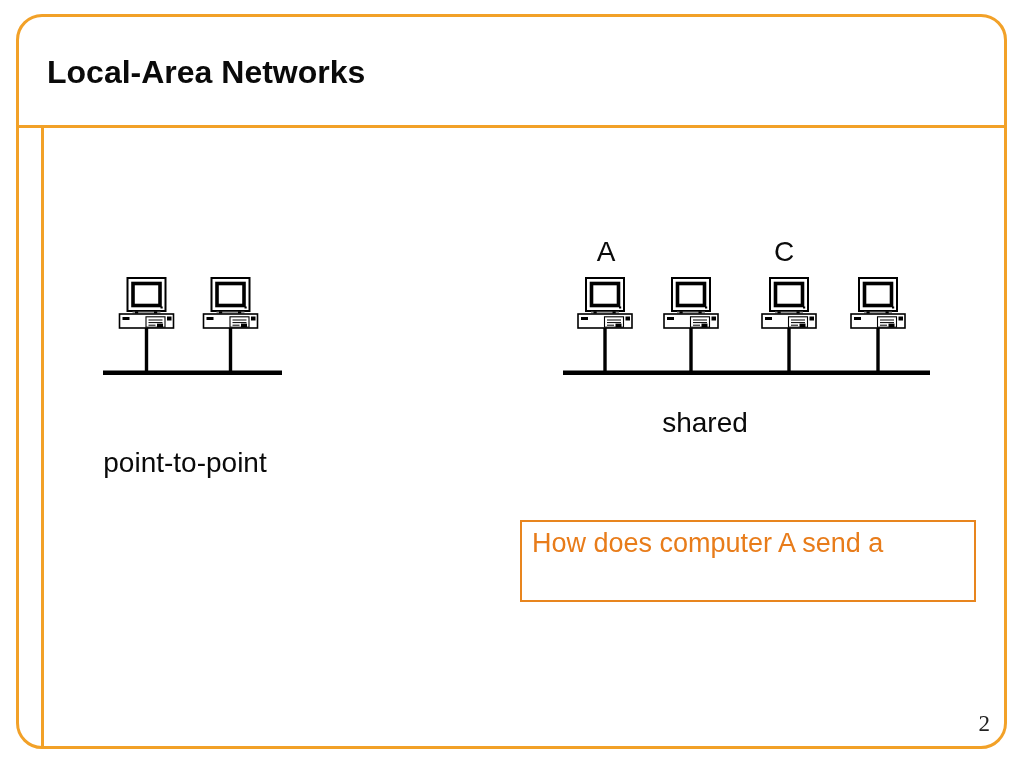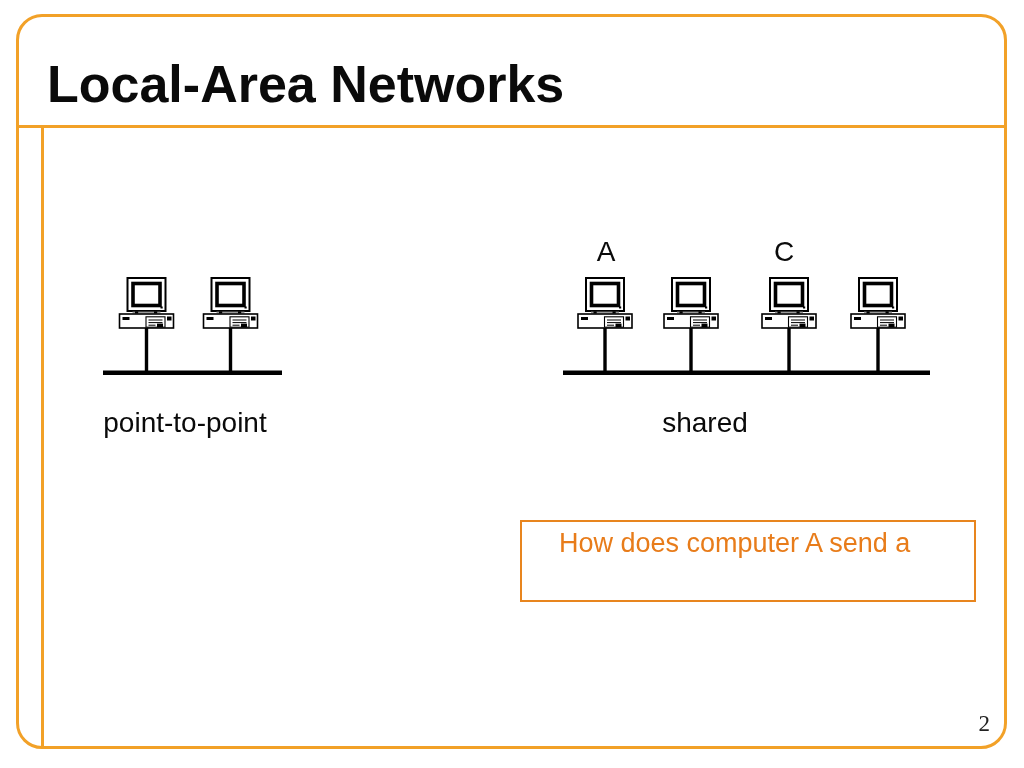--- a/index.html
+++ b/index.html
@@ -8,43 +8,43 @@
     font-family:"Liberation Sans","DejaVu Sans",sans-serif;color:#000;
   }
   .frame{
     position:absolute;left:16px;top:14px;width:991px;height:735px;
     box-sizing:border-box;border:3px solid #F2A128;border-radius:26px;
   }
   .hrule{position:absolute;left:16px;top:125px;width:991px;height:3px;background:#F2A128;}
   .vrule{position:absolute;left:41px;top:125px;width:3px;height:624px;background:#F2A128;}
   .title{
     position:absolute;left:47px;top:53px;margin:0;
-    font-size:52px;font-weight:bold;line-height:1.2;letter-spacing:0;color:#0a0a0a;
+    font-size:32px;font-weight:bold;line-height:1.2;letter-spacing:0;color:#0a0a0a;
   }
   .node-label{
     position:absolute;width:60px;top:235px;text-align:center;
     font-size:28px;line-height:34px;color:#0a0a0a;
   }
   .label-a{left:576px;}
   .label-c{left:754px;}
   .net{position:absolute;top:276px;}
   .net-left{left:95px;}
   .net-right{left:555px;}
   .caption{
     position:absolute;top:406px;width:200px;text-align:center;
     font-size:28px;line-height:34px;color:#0a0a0a;
   }
-  .cap-left{left:85px;}
+  .cap-left{left:85px;margin-top:40px;}
   .cap-right{left:605px;}
   .qbox{
     position:absolute;left:520px;top:520px;width:442px;height:74px;
     border:2.5px solid #E8851E;padding:4px 0 0 10px;
     font-size:27px;line-height:34px;color:#E87C1A;
   }
-  .qbox span{display:block;margin-left:27px;}
+  .qbox span{display:block;}
   .pageno{
     position:absolute;left:950px;top:710px;width:40px;text-align:right;
     font-family:"Liberation Serif","DejaVu Serif",serif;font-size:23px;line-height:28px;color:#222;
   }
   .defs-holder{position:absolute;width:0;height:0;overflow:hidden;}
 </style>
 </head>
 <body>
 
 <div class="slide">

